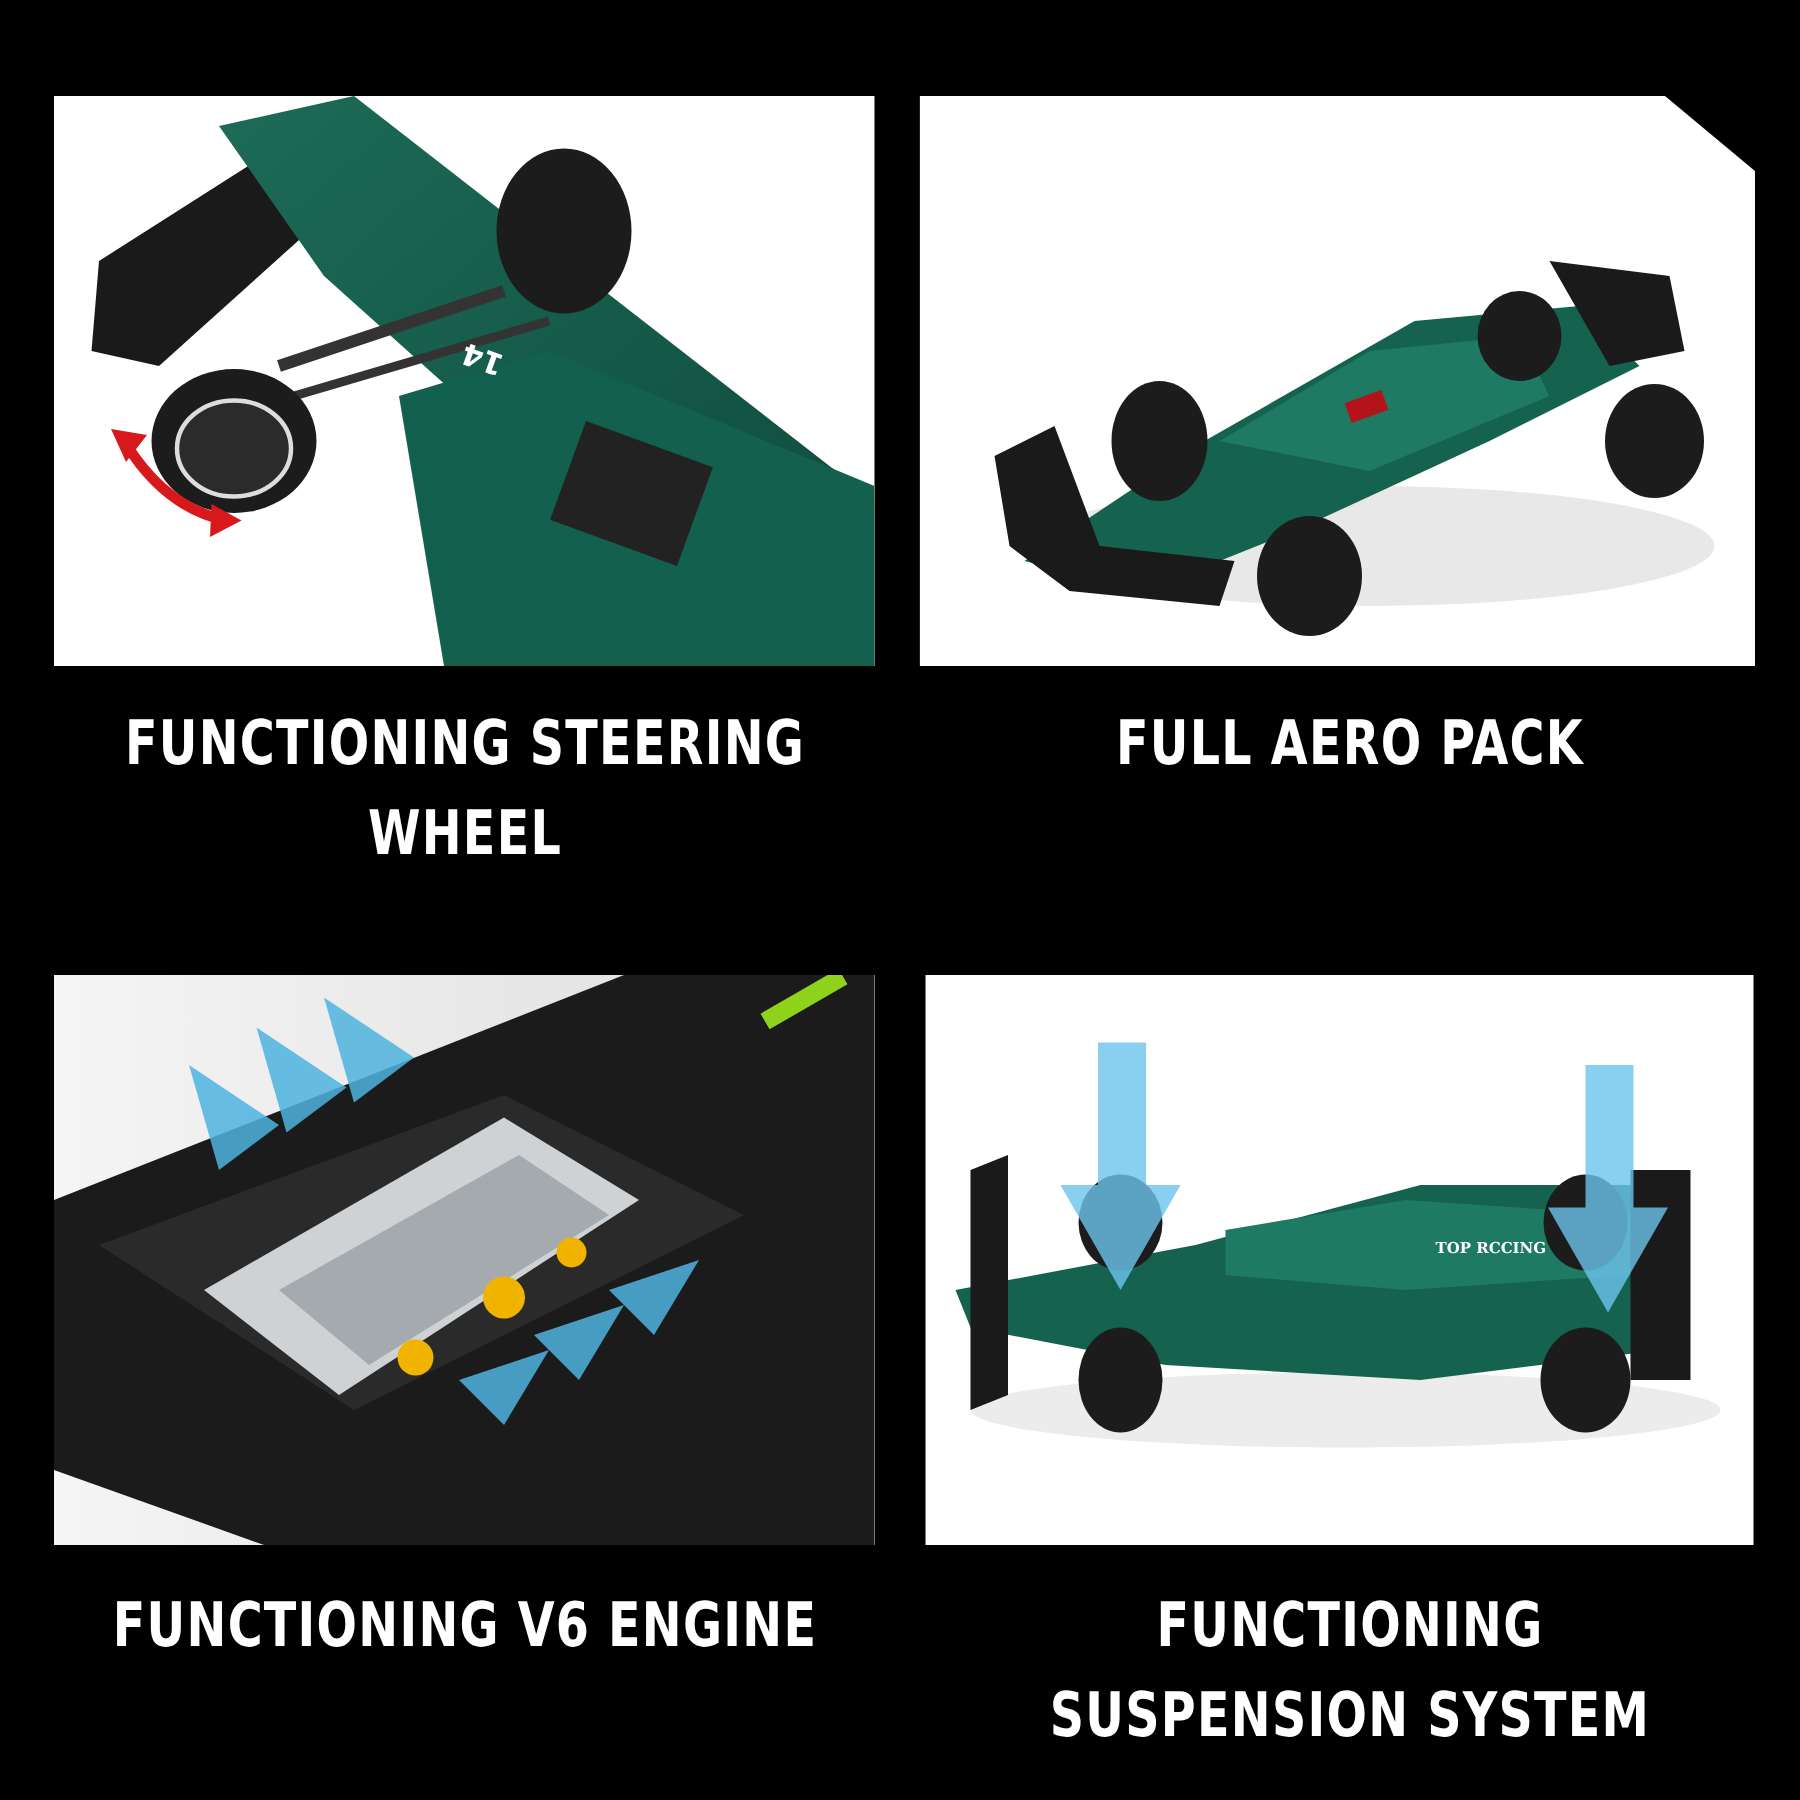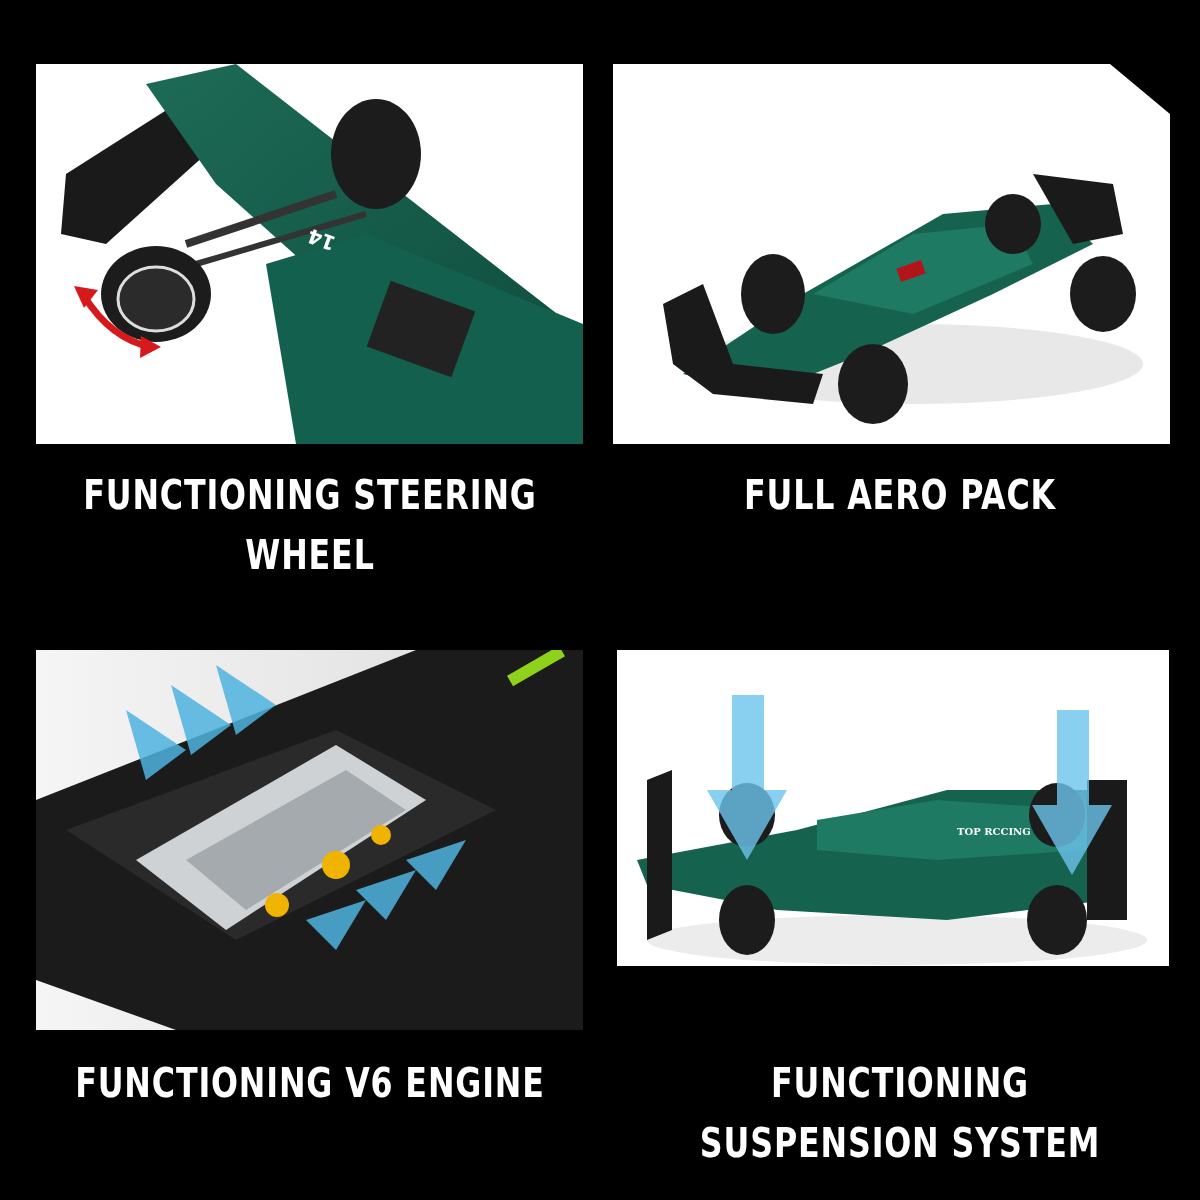--- a/index.html
+++ b/index.html
@@ -106,21 +106,21 @@
       <polygon points="270,270 330,250 300,300"></polygon>
       <polygon points="320,240 380,220 350,270"></polygon>
       <polygon points="370,210 430,190 400,240"></polygon>
     </g>
   </svg>
 </div>
 <div class="caption" style="left:10px;top:1053px;width:600px;">
   <div>FUNCTIONING V6 ENGINE</div>
 </div>
 
-<div class="panel" style="left:617px;top:650px;width:552px;height:316px;">
+<div class="panel" style="left:617px;top:650px;width:552px;height:380px;">
   <svg width="552" height="380" viewBox="0 0 552 380">
 
     <ellipse cx="280" cy="290" rx="250" ry="25" fill="#ececec"></ellipse>
 
     <polygon points="20,210 180,180 330,140 480,140 490,250 330,270 160,260 30,235" fill="#15624f"></polygon>
     <polygon points="200,170 320,150 470,160 470,200 320,210 200,200" fill="#1e7a63"></polygon>
 
     <polygon points="30,130 55,120 55,280 30,290" fill="#1a1a1a"></polygon>
 
     <rect x="470" y="130" width="40" height="140" fill="#1a1a1a"></rect>

